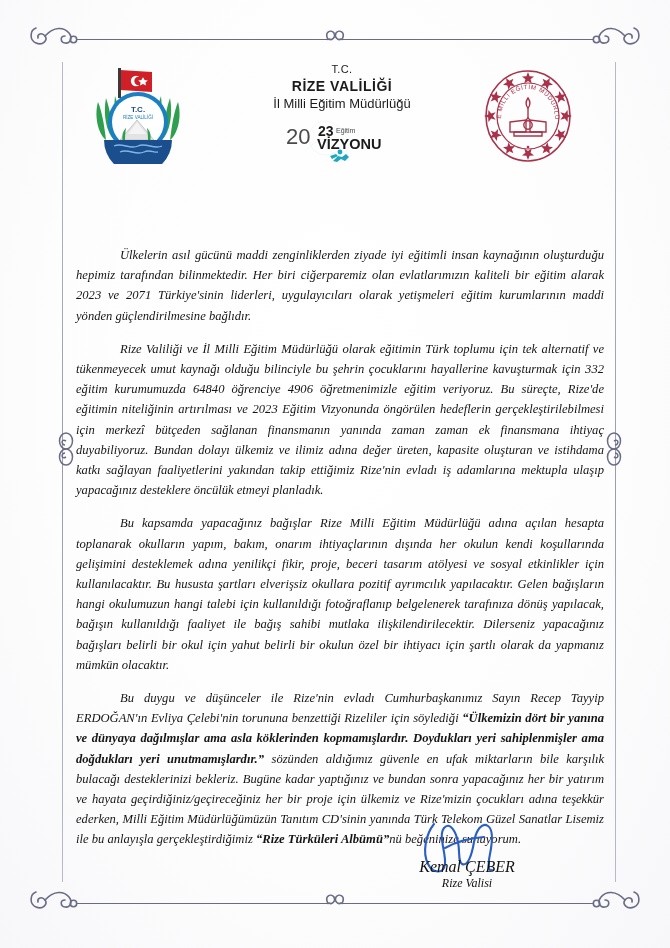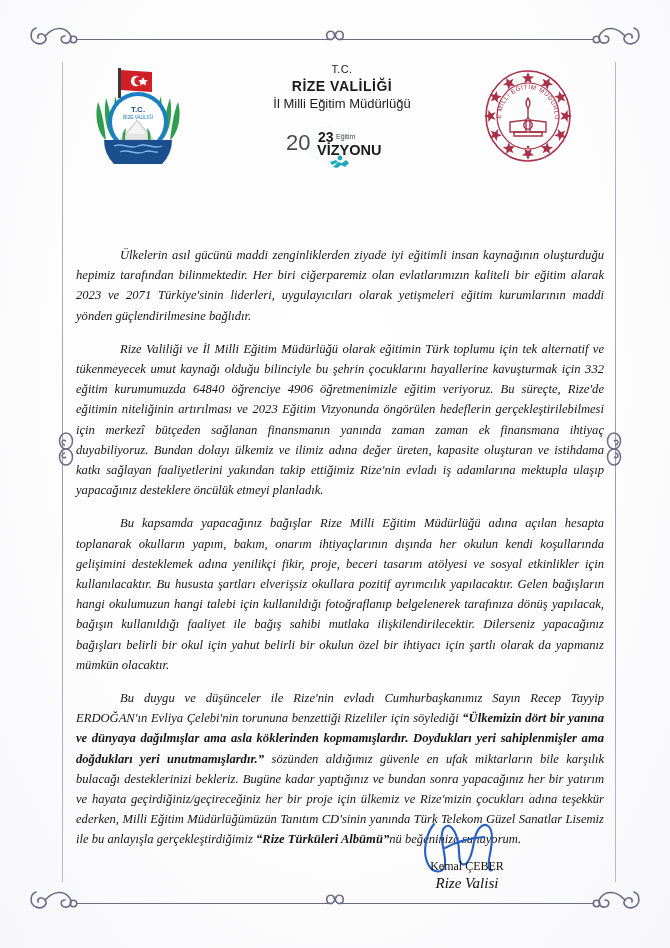--- a/index.html
+++ b/index.html
@@ -43,21 +43,21 @@
   .head-text {
     position: absolute; left: 150px; top: 0px; width: 260px;
     text-align: center;
     font-family: "Liberation Sans", "DejaVu Sans", sans-serif;
     color: #1b1b1b;
   }
   .head-tc   { font-size: 11px; letter-spacing: .4px; line-height: 15px; }
   .head-l1   { font-size: 14px; font-weight: 600; letter-spacing: .5px; line-height: 18px; }
   .head-l2   { font-size: 13px; line-height: 18px; text-align: center; }
 
-  .vizyon { position: relative; width: 132px; height: 46px; margin: 9px auto 0; }
+  .vizyon { position: relative; width: 132px; height: 46px; margin: 3px auto 0; }
   .vizyon svg { position: absolute; left: 0; top: 0; }
 
   
   #body {
     position: absolute; left: 76px; top: 205px; width: 528px;
     font-size: 12.6px;
     line-height: 20.2px;
     text-align: justify;
     font-style: italic;
     color: #141414;
@@ -67,22 +67,22 @@
   #body p:last-child { margin-bottom: 0; }
   #body b { font-weight: 700; font-style: italic; }
 
   
   #sign {
     position: absolute; left: 392px; top: 824px; width: 150px;
     text-align: center;
   }
   .sig-mark { position: relative; height: 44px; margin-bottom: -10px; }
   .sig-mark svg { position: absolute; left: 8px; top: -6px; }
-  .sig-name { font-size: 12px; line-height: 17px; color: #111; position: relative; }
-  .sig-title{ font-size: 15px; font-style: italic; line-height: 17px; color: #111; position: relative; }
+  .sig-name { font-size: 16px; font-style: italic; line-height: 17px; color: #111; position: relative; }
+  .sig-title{ font-size: 12px; font-style: italic; line-height: 17px; color: #111; position: relative; }
 </style>
 </head>
 <body>
 
 <div id="page">
 
   <div class="flourish-top">
     <svg viewBox="0 0 614 44" width="614" height="44">
       <g fill="none" stroke="#6a6b85" stroke-width="1.6" stroke-linecap="round">
 

